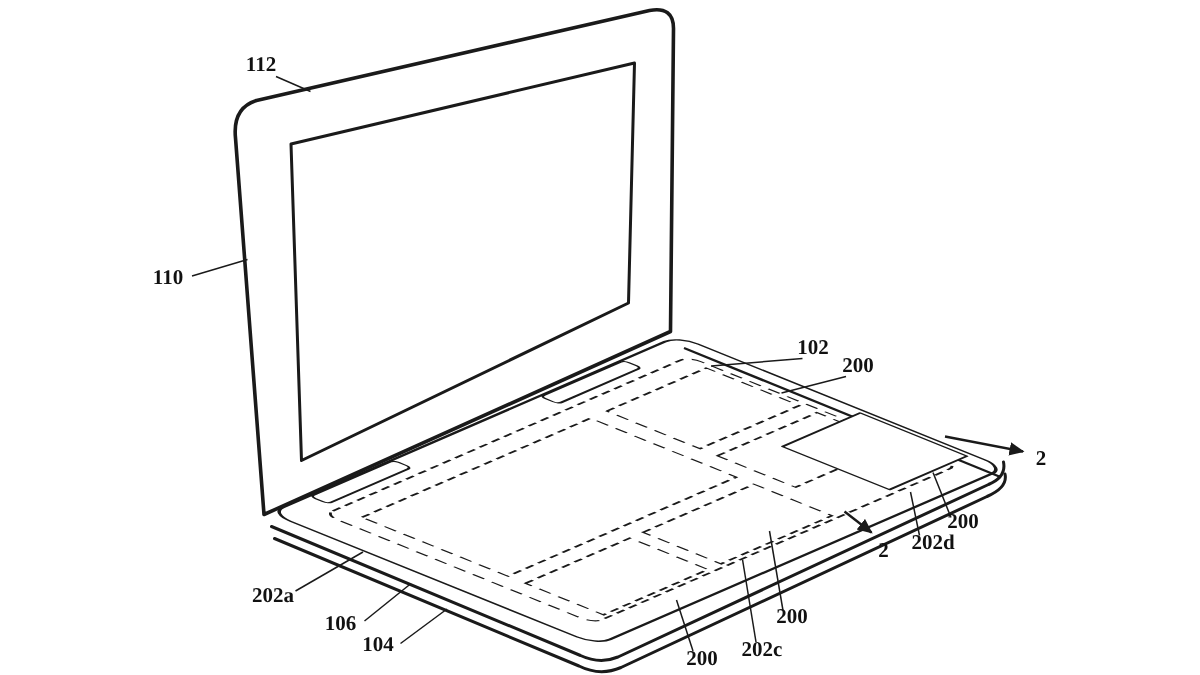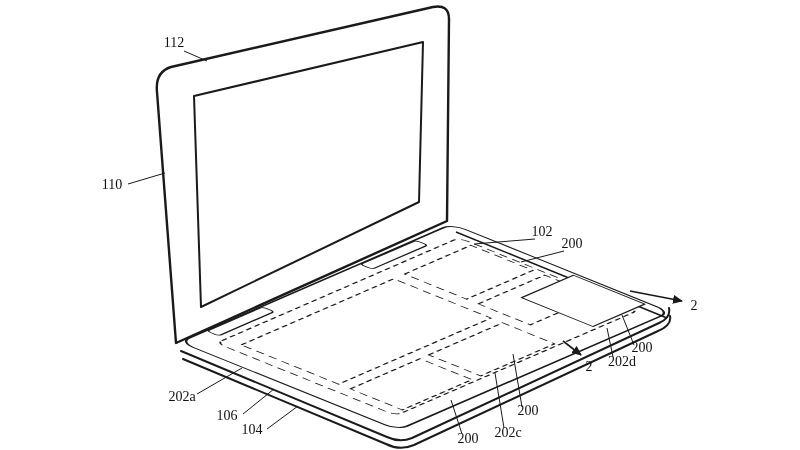--- a/index.html
+++ b/index.html
@@ -7,20 +7,21 @@
     padding: 0;
     background: #ffffff;
   }
   .figure-wrap {
     width: 800px;
     height: 450px;
     background: #ffffff;
     position: relative;
     overflow: hidden;
     font-family: "Liberation Serif", serif;
+    font-weight: bold;
   }
   svg { display: block; }
   .solid {
     fill: none;
     stroke: #1a1a1a;
     stroke-width: 2;
     stroke-linejoin: round;
     stroke-linecap: round;
   }
   .solid-fill {

